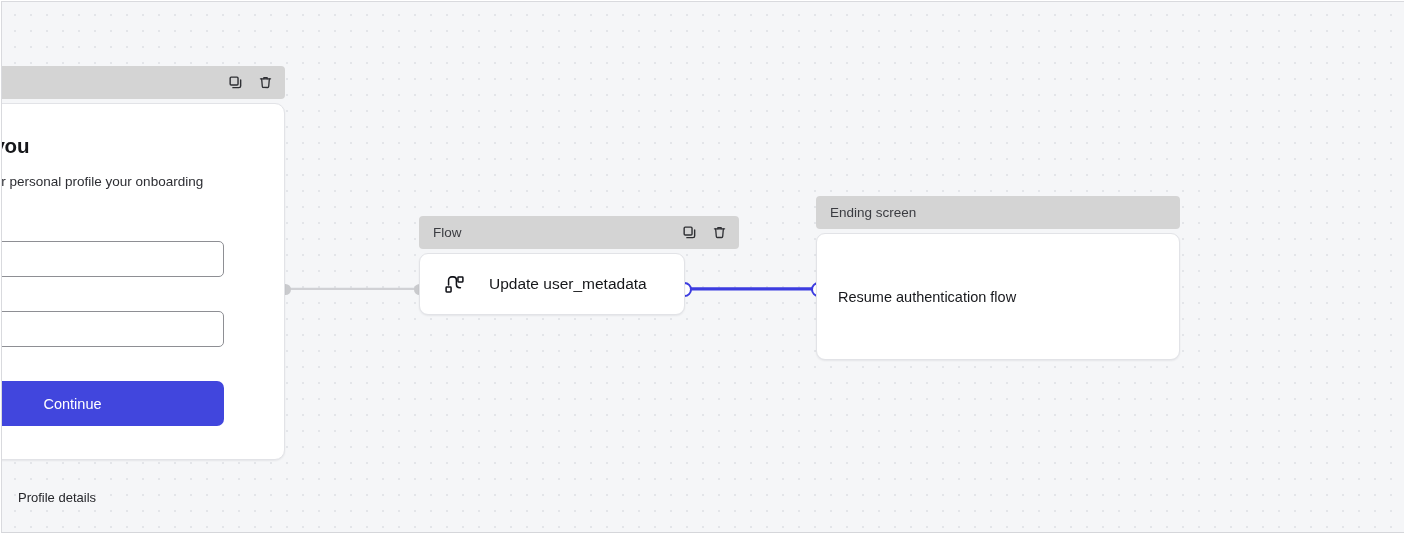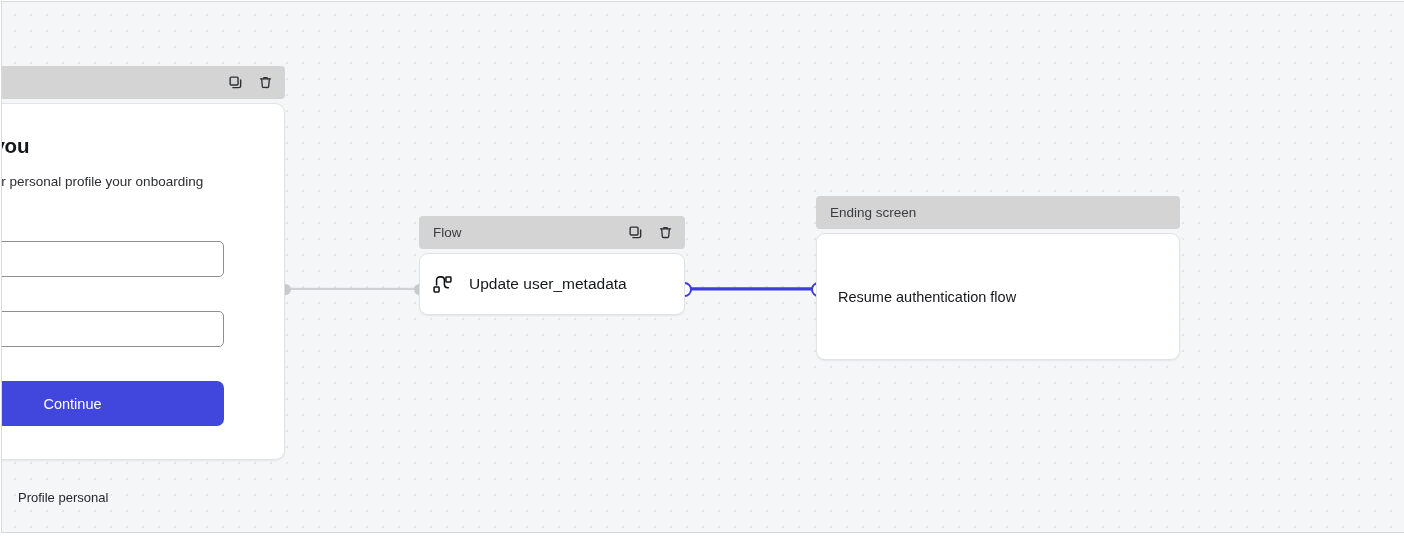--- a/index.html
+++ b/index.html
@@ -161,30 +161,30 @@
     top: 488px;
   }
 
   
   #node-flow {
     left: 417px;
     top: 214px;
     width: 266px;
   }
 
-  #node-flow .node-header { width: 266px; }
+  #node-flow .node-header { width: 320px; }
 
   #node-flow .node-body {
     margin-top: 4px;
     width: 266px;
     height: 62px;
     display: flex;
     align-items: center;
-    padding-left: 11px;
-    gap: 16px;
+    padding-left: 23px;
+    gap: 24px;
   }
 
   .flow-label {
     font-size: 15.5px;
     color: #16171a;
     white-space: nowrap;
   }
 
   .flow-icon {
     width: 22px;
@@ -284,21 +284,21 @@
       <div class="node-body">
         <p class="form-title">t about you</p>
         <p class="form-sub"> complete your personal profile
 your onboarding experience.</p>
         <div class="form-field"></div>
         <div class="form-field"></div>
         <button class="form-submit">Continue</button>
       </div>
     </div>
 
-    <div class="node-caption" id="form-caption">Profile personal</div>
+    <div class="node-caption" id="form-caption">Profile details</div>
 
     <div class="node" id="node-flow">
       <div class="node-header">
         <span class="title">Flow</span>
         <span class="hdr-actions">
           <span class="hdr-btn">
             <svg width="15" height="15" viewBox="0 0 16 16" fill="none" stroke="currentColor" stroke-width="1.5" stroke-linecap="round" stroke-linejoin="round">
               <rect x="2.3" y="2.3" width="8.4" height="8.4" rx="1.1"></rect>
               <path d="M5.2 13.5h6.4a1.9 1.9 0 0 0 1.9-1.9V5.2"></path>
             </svg>

